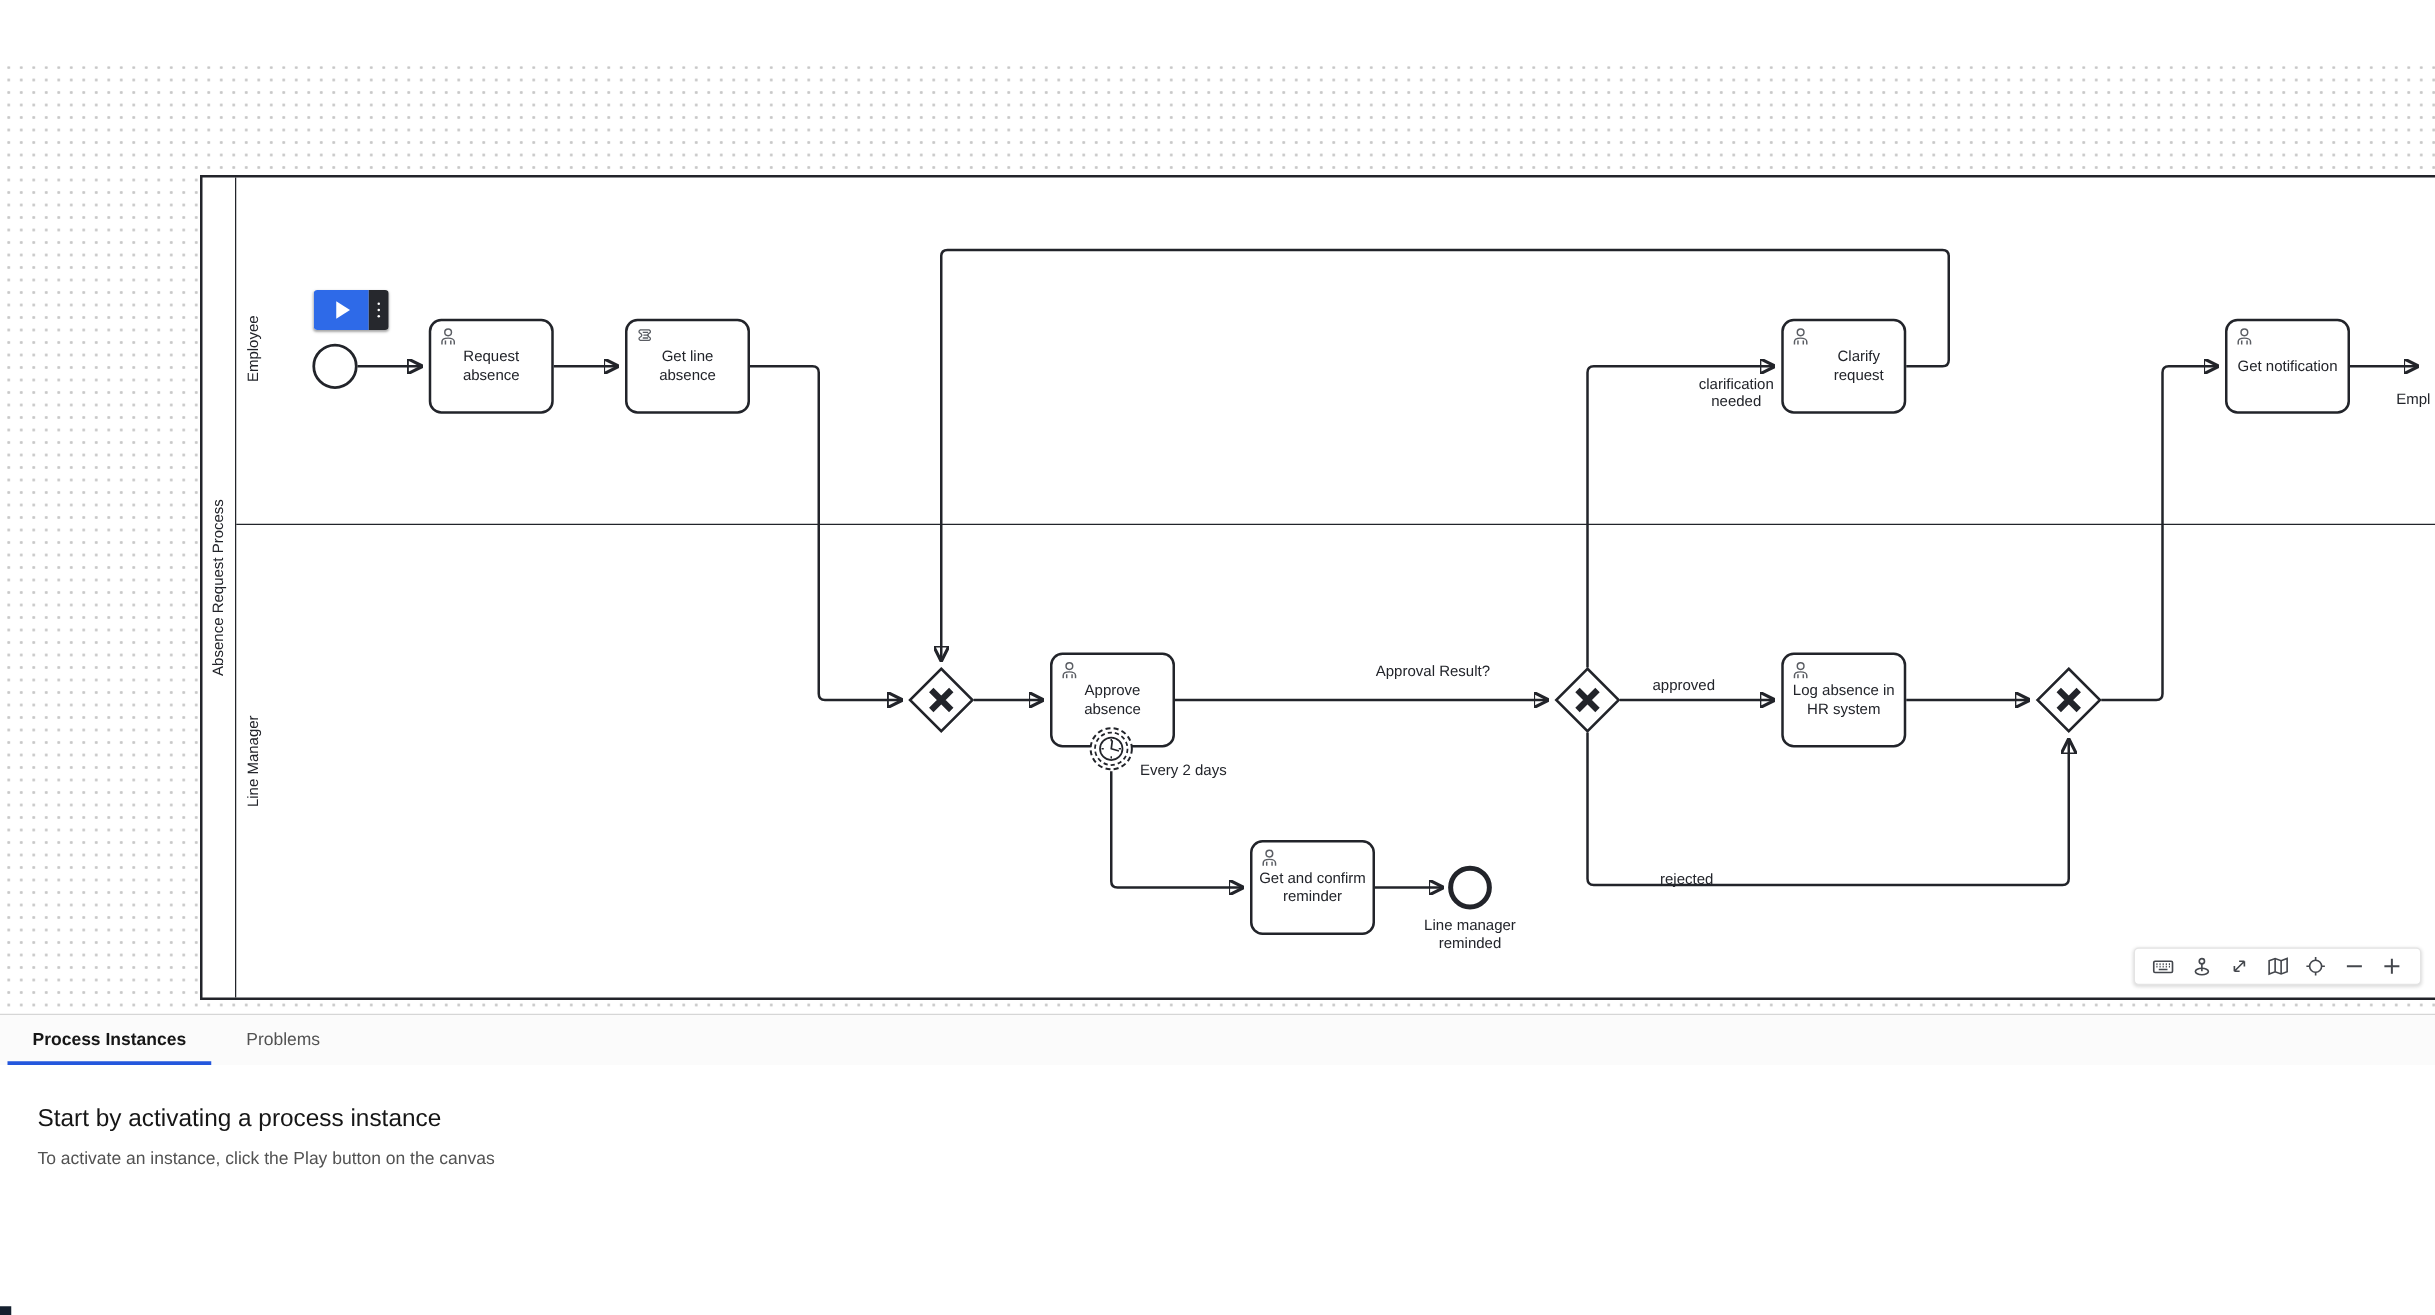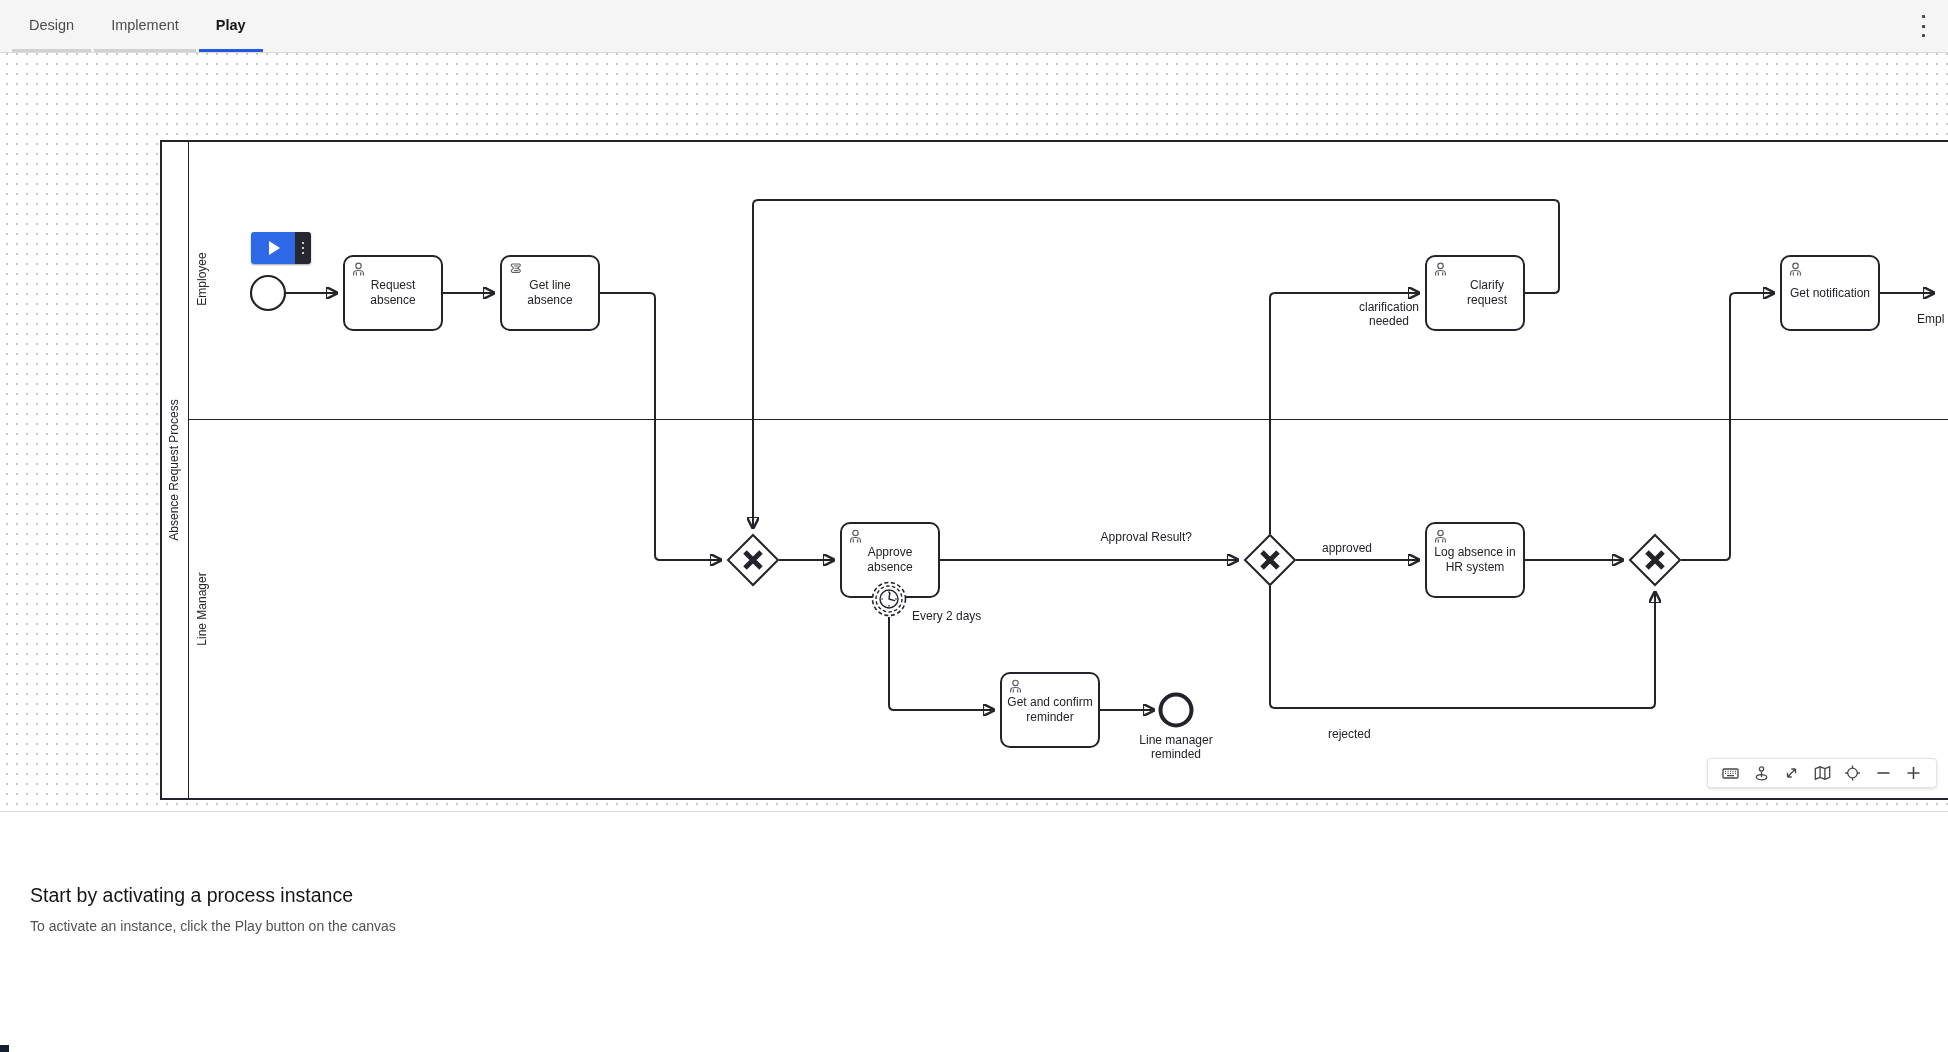--- a/index.html
+++ b/index.html
@@ -86,30 +86,20 @@
   #empty-title { position:absolute; left:30px; top:72px; font-size:19.5px; font-weight:500; color:#161616; }
   #empty-sub { position:absolute; left:30px; top:106px; font-size:14px; color:#525252; }
 
   #corner-artifact { position:absolute; left:0; top:1045px; width:9px; height:7px; background:#15202f; z-index:9; }
 </style>
 </head>
 <body>
 
 <div id="page">
 
-  <div id="header">
-    <div class="top-tab">Design</div>
-    <div class="top-tab">Implement</div>
-    <div class="top-tab active">Play</div>
-    <div class="kebab">
-        <i></i>
-        <i></i>
-        <i></i>
-      </div>
-  </div>
 
   <div id="canvas">
 
     <div id="pool">
       <div class="label-band"></div>
       <div class="lane-divider"></div>
     </div>
     <div class="vlabel" style="left:174px; top:417px;">Absence Request Process</div>
     <div class="vlabel" style="left:202px; top:226px;">Employee</div>
     <div class="vlabel" style="left:202px; top:556px;">Line Manager</div>
@@ -224,21 +214,21 @@
         <path d="M22 22 L22.8 15.8 M22 22 L27.6 23.6" stroke="#22242a" stroke-width="1.4" stroke-linecap="round" fill="none"></path>
       </g>
     </svg>
 
     <svg class="node" style="left:1156px; top:637px;" width="40" height="40">
       <circle cx="20" cy="20" r="15.5" fill="#fff" stroke="#22242a" stroke-width="4"></circle>
     </svg>
 
     <div class="lbl" style="left:1092px; top:477px; width:100px; text-align:right; white-space:nowrap;">Approval Result?</div>
     <div class="lbl" style="left:1322px; top:488px;">approved</div>
-    <div class="lbl" style="left:1328px; top:674px;text-align:center;">rejected</div>
+    <div class="lbl" style="left:1328px; top:643px;text-align:center;">rejected</div>
     <div class="lbl" style="left:1303px; top:247px; width:76px; text-align:center;margin-left:48px;">clarification needed</div>
     <div class="lbl" style="left:912px; top:556px;">Every 2 days</div>
     <div class="lbl" style="left:1126px; top:680px; width:100px; text-align:center;">Line manager reminded</div>
     <div class="lbl" style="left:1917px; top:259px; white-space:nowrap;">Empl</div>
 
     <div id="play-overlay">
       <div id="play-btn">
           <span class="tri"></span>
         </div>
       <div id="play-menu">
@@ -286,19 +276,23 @@
       </span>
       <span class="tool">
         <svg width="19" height="18" viewBox="0 0 18 18" style="stroke-width:1.6">
             <path d="M3 9 H15 M9 3 V15"></path>
           </svg>
       </span>
     </div>
   </div>
 
   <div id="bottom-panel">
+    <div id="bottom-tabs">
+      <div class="bottom-tab active">Process Instances</div>
+      <div class="bottom-tab">Problems</div>
+    </div>
     <div id="empty-title">Start by activating a process instance</div>
     <div id="empty-sub">To activate an instance, click the Play button on the canvas</div>
   </div>
 
   <div id="corner-artifact"></div>
 
 </div>
 
 </body></html>

